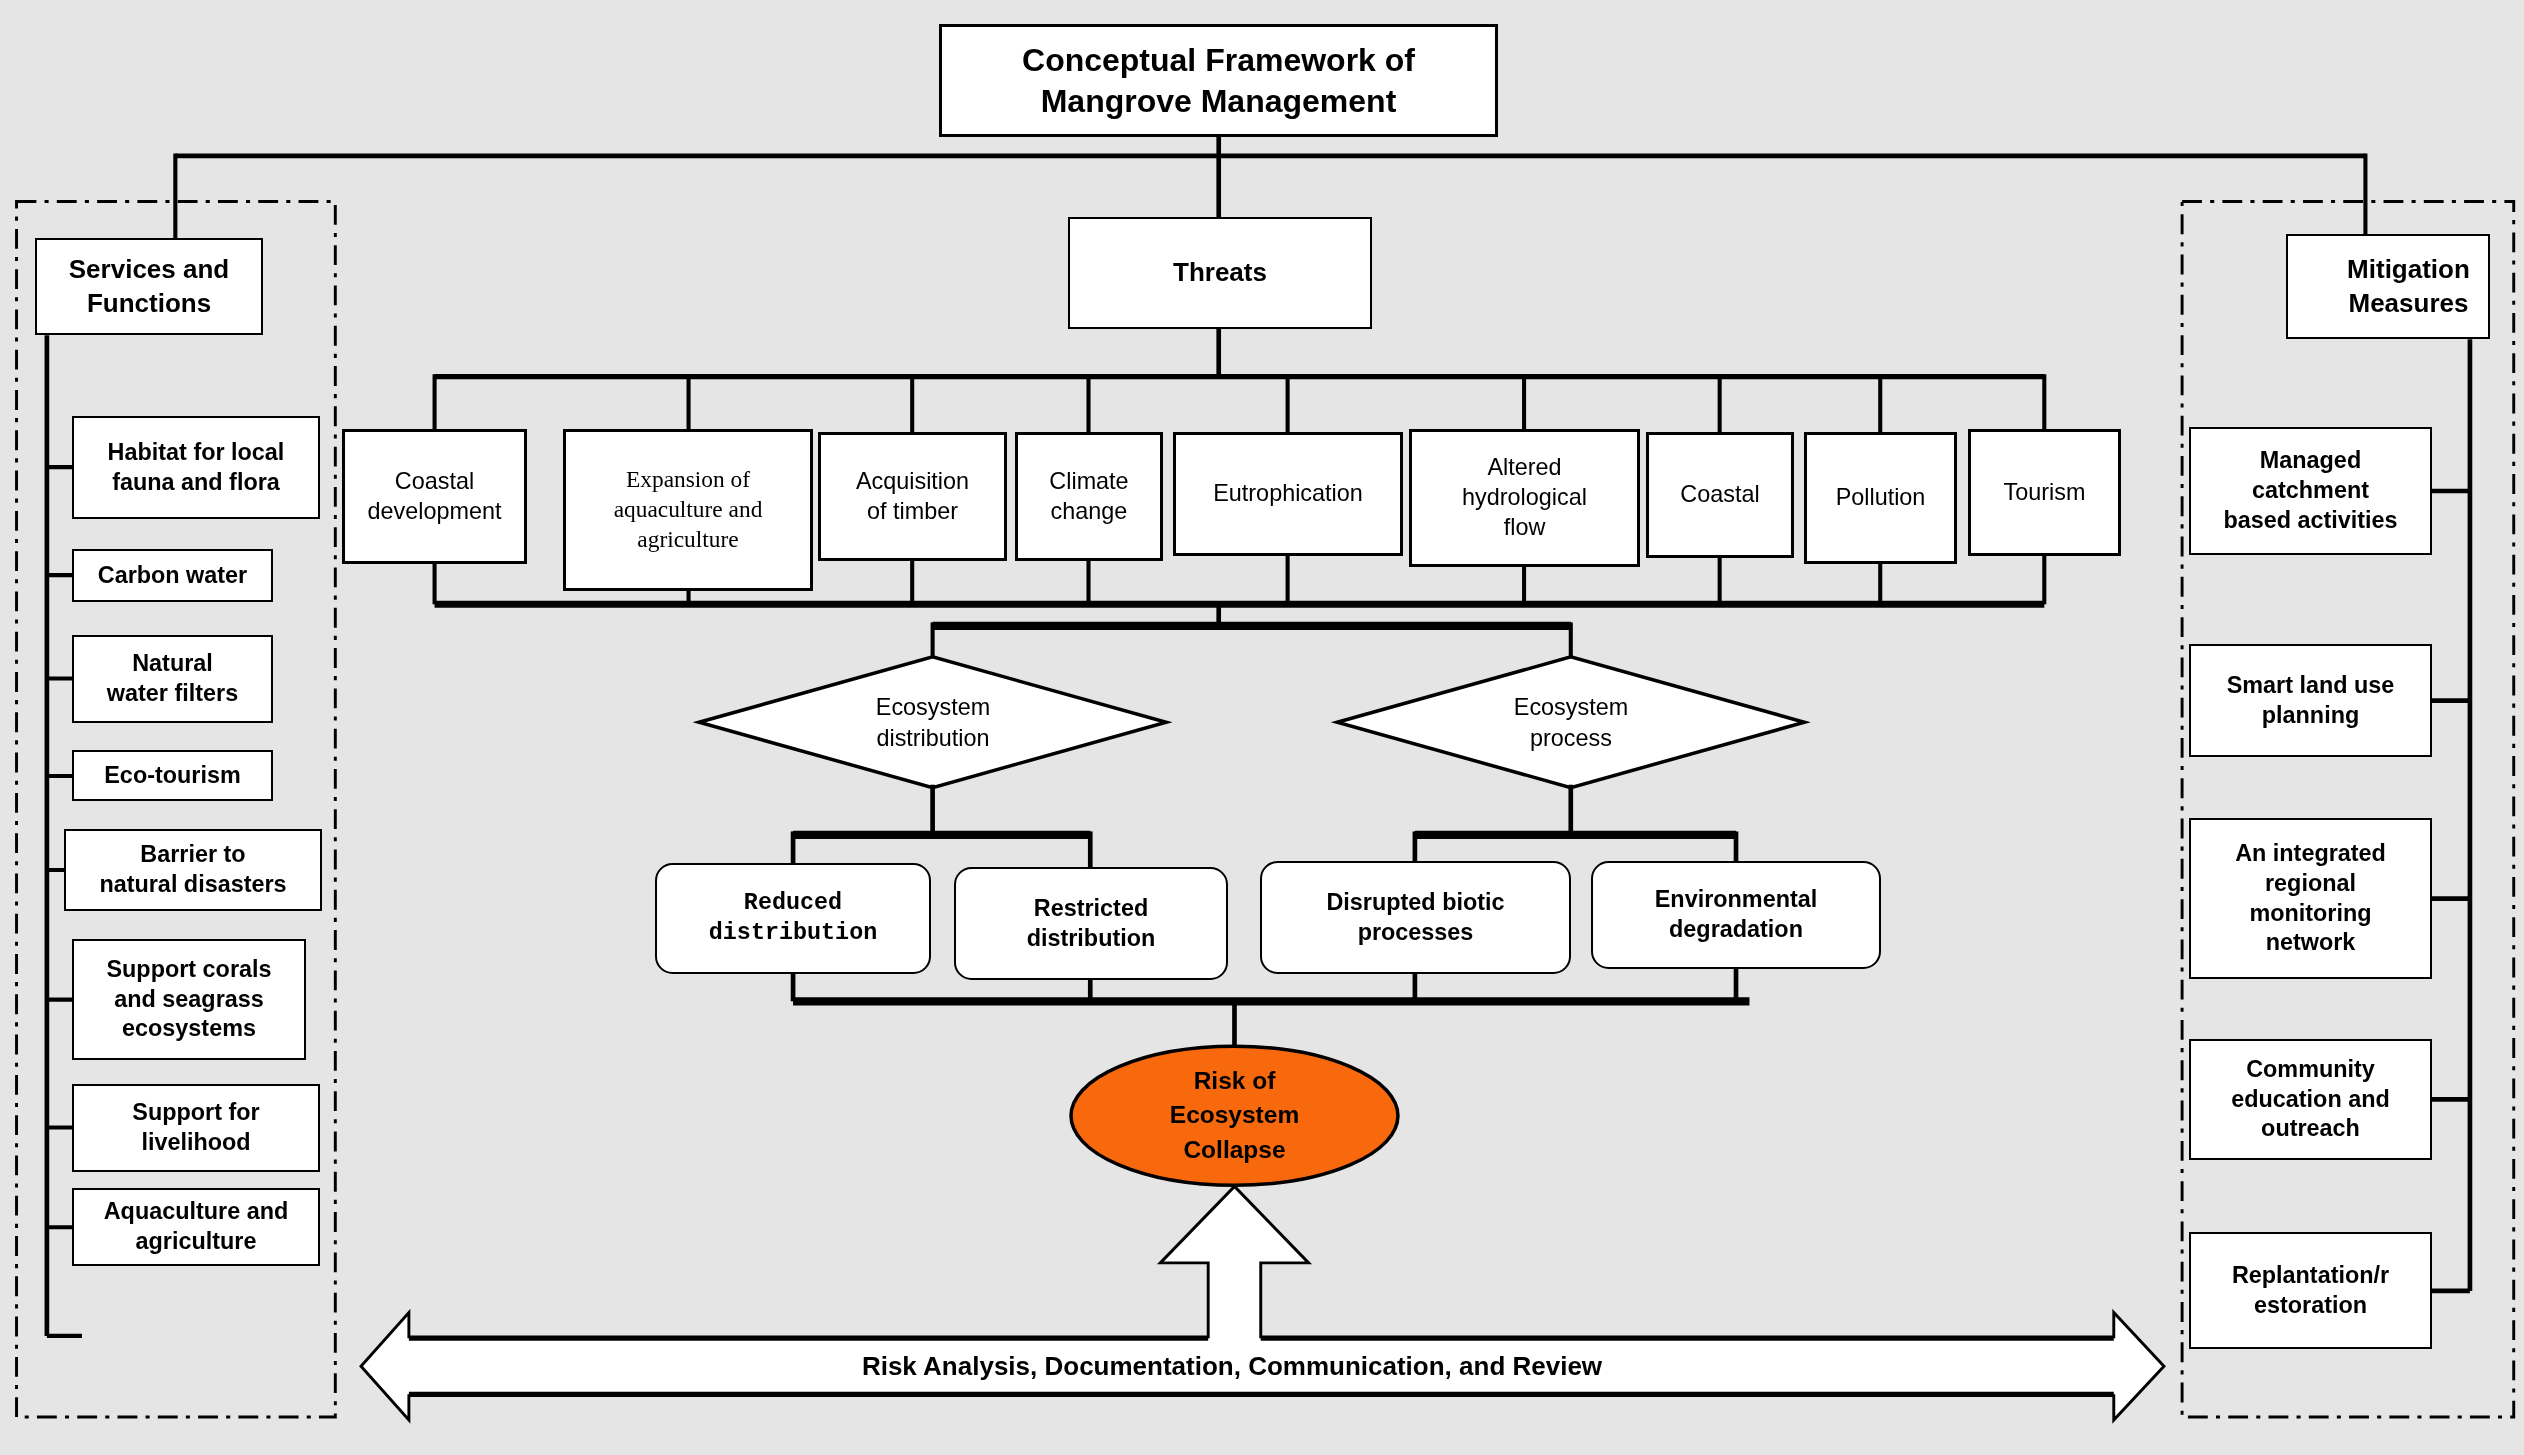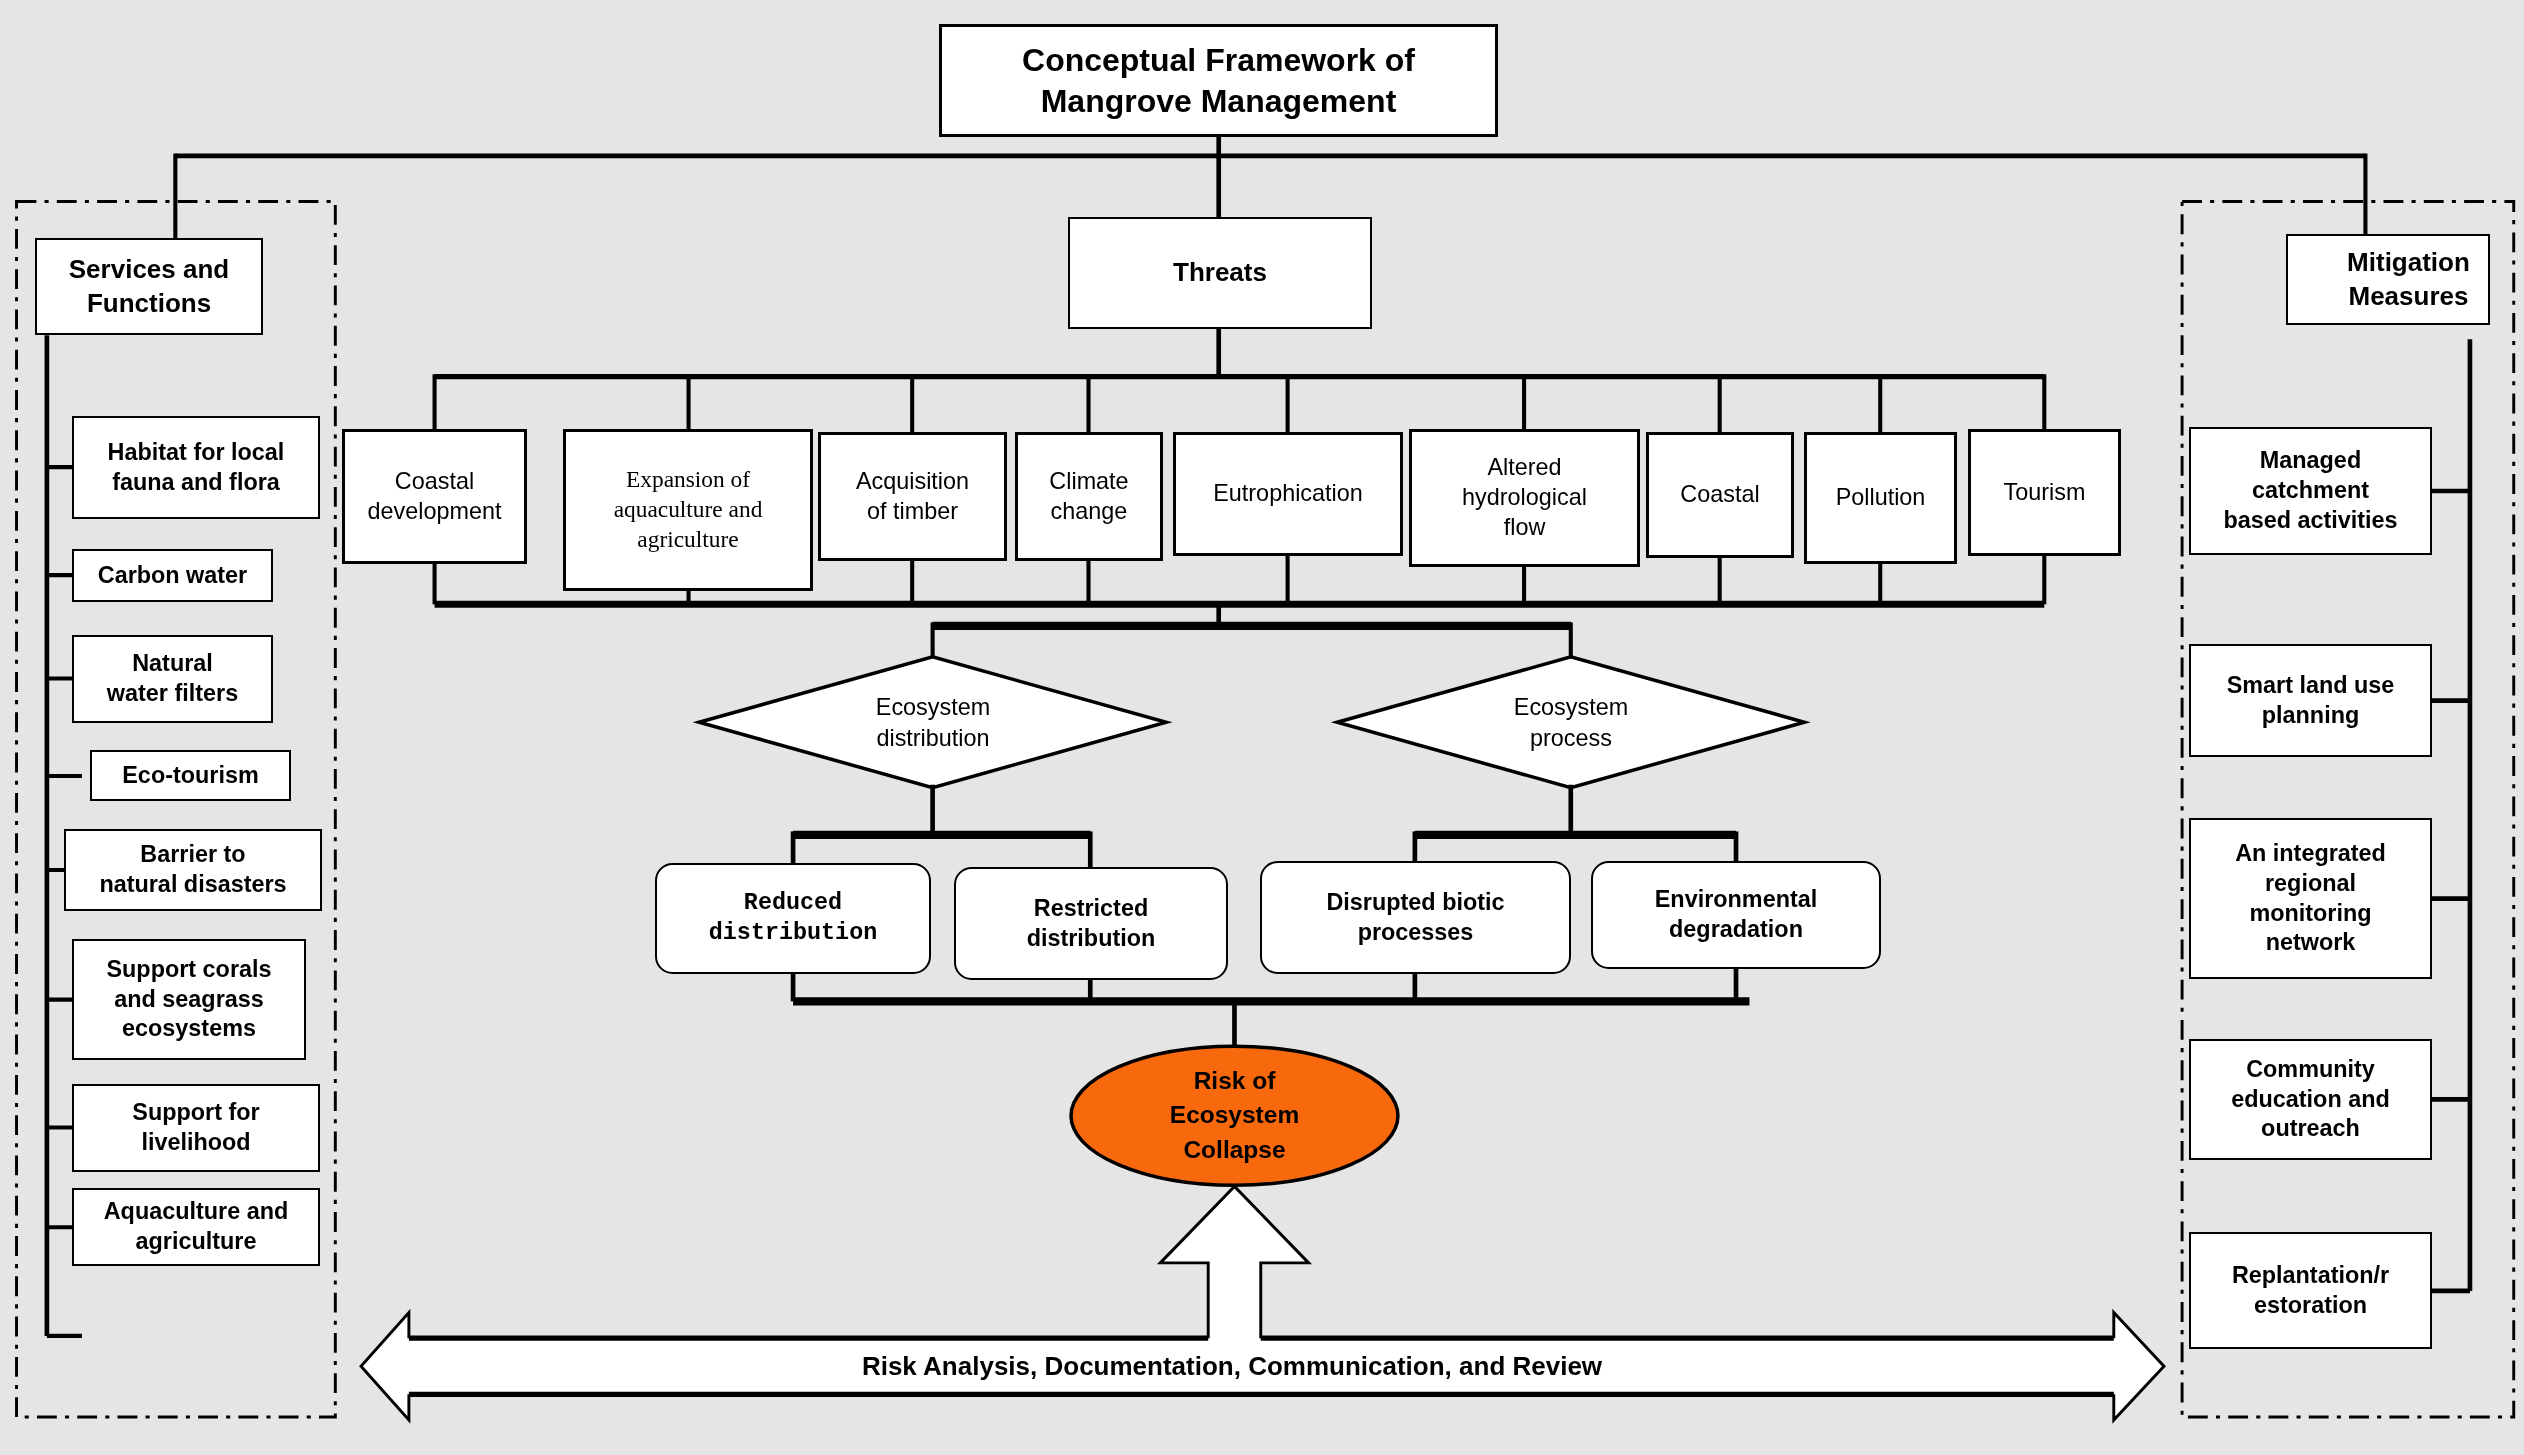--- a/index.html
+++ b/index.html
@@ -120,21 +120,21 @@
   <div class="box title" style="left:939px;top:24px;width:559px;height:113px;">Conceptual Framework of
 Mangrove Management</div>
 
   <div class="box hdr" style="left:35px;top:238px;width:228px;height:97px;">Services and
 Functions</div>
   <div class="box svc-item" style="left:72px;top:416px;width:248px;height:103px;">Habitat for local
 fauna and flora</div>
   <div class="box svc-item" style="left:72px;top:549px;width:201px;height:53px;">Carbon water</div>
   <div class="box svc-item" style="left:72px;top:635px;width:201px;height:88px;">Natural
 water filters</div>
-  <div class="box svc-item" style="left:72px;top:750px;width:201px;height:51px;margin-left:18px;">Eco-tourism</div>
+  <div class="box svc-item" style="left:72px;top:750px;width:201px;height:51px;">Eco-tourism</div>
   <div class="box svc-item" style="left:64px;top:829px;width:258px;height:82px;">Barrier to
 natural disasters</div>
   <div class="box svc-item" style="left:72px;top:939px;width:234px;height:121px;">Support corals
 and seagrass
 ecosystems</div>
   <div class="box svc-item" style="left:72px;top:1084px;width:248px;height:88px;">Support for
 livelihood</div>
   <div class="box svc-item" style="left:72px;top:1188px;width:248px;height:78px;">Aquaculture and
 agriculture</div>
 
@@ -167,21 +167,21 @@
 distribution</div>
   <div class="box outcome" style="left:1260px;top:861px;width:311px;height:113px;">Disrupted biotic
 processes</div>
   <div class="box outcome" style="left:1591px;top:861px;width:290px;height:108px;">Environmental
 degradation</div>
 
   <div class="risk-label" style="left:1071px;top:1046px;width:327px;height:139px;">Risk of
 Ecosystem
 Collapse</div>
 
-  <div class="box hdr" style="left:2286px;top:234px;width:204px;height:91px;padding-left:41px;">Mitigation
+  <div class="box hdr" style="left:2286px;top:234px;width:204px;height:105px;padding-left:41px;">Mitigation
 Measures</div>
   <div class="box mit-item" style="left:2189px;top:427px;width:243px;height:128px;">Managed
 catchment
 based activities</div>
   <div class="box mit-item" style="left:2189px;top:644px;width:243px;height:113px;">Smart land use
 planning</div>
   <div class="box mit-item" style="left:2189px;top:818px;width:243px;height:161px;">An integrated
 regional
 monitoring
 network</div>

